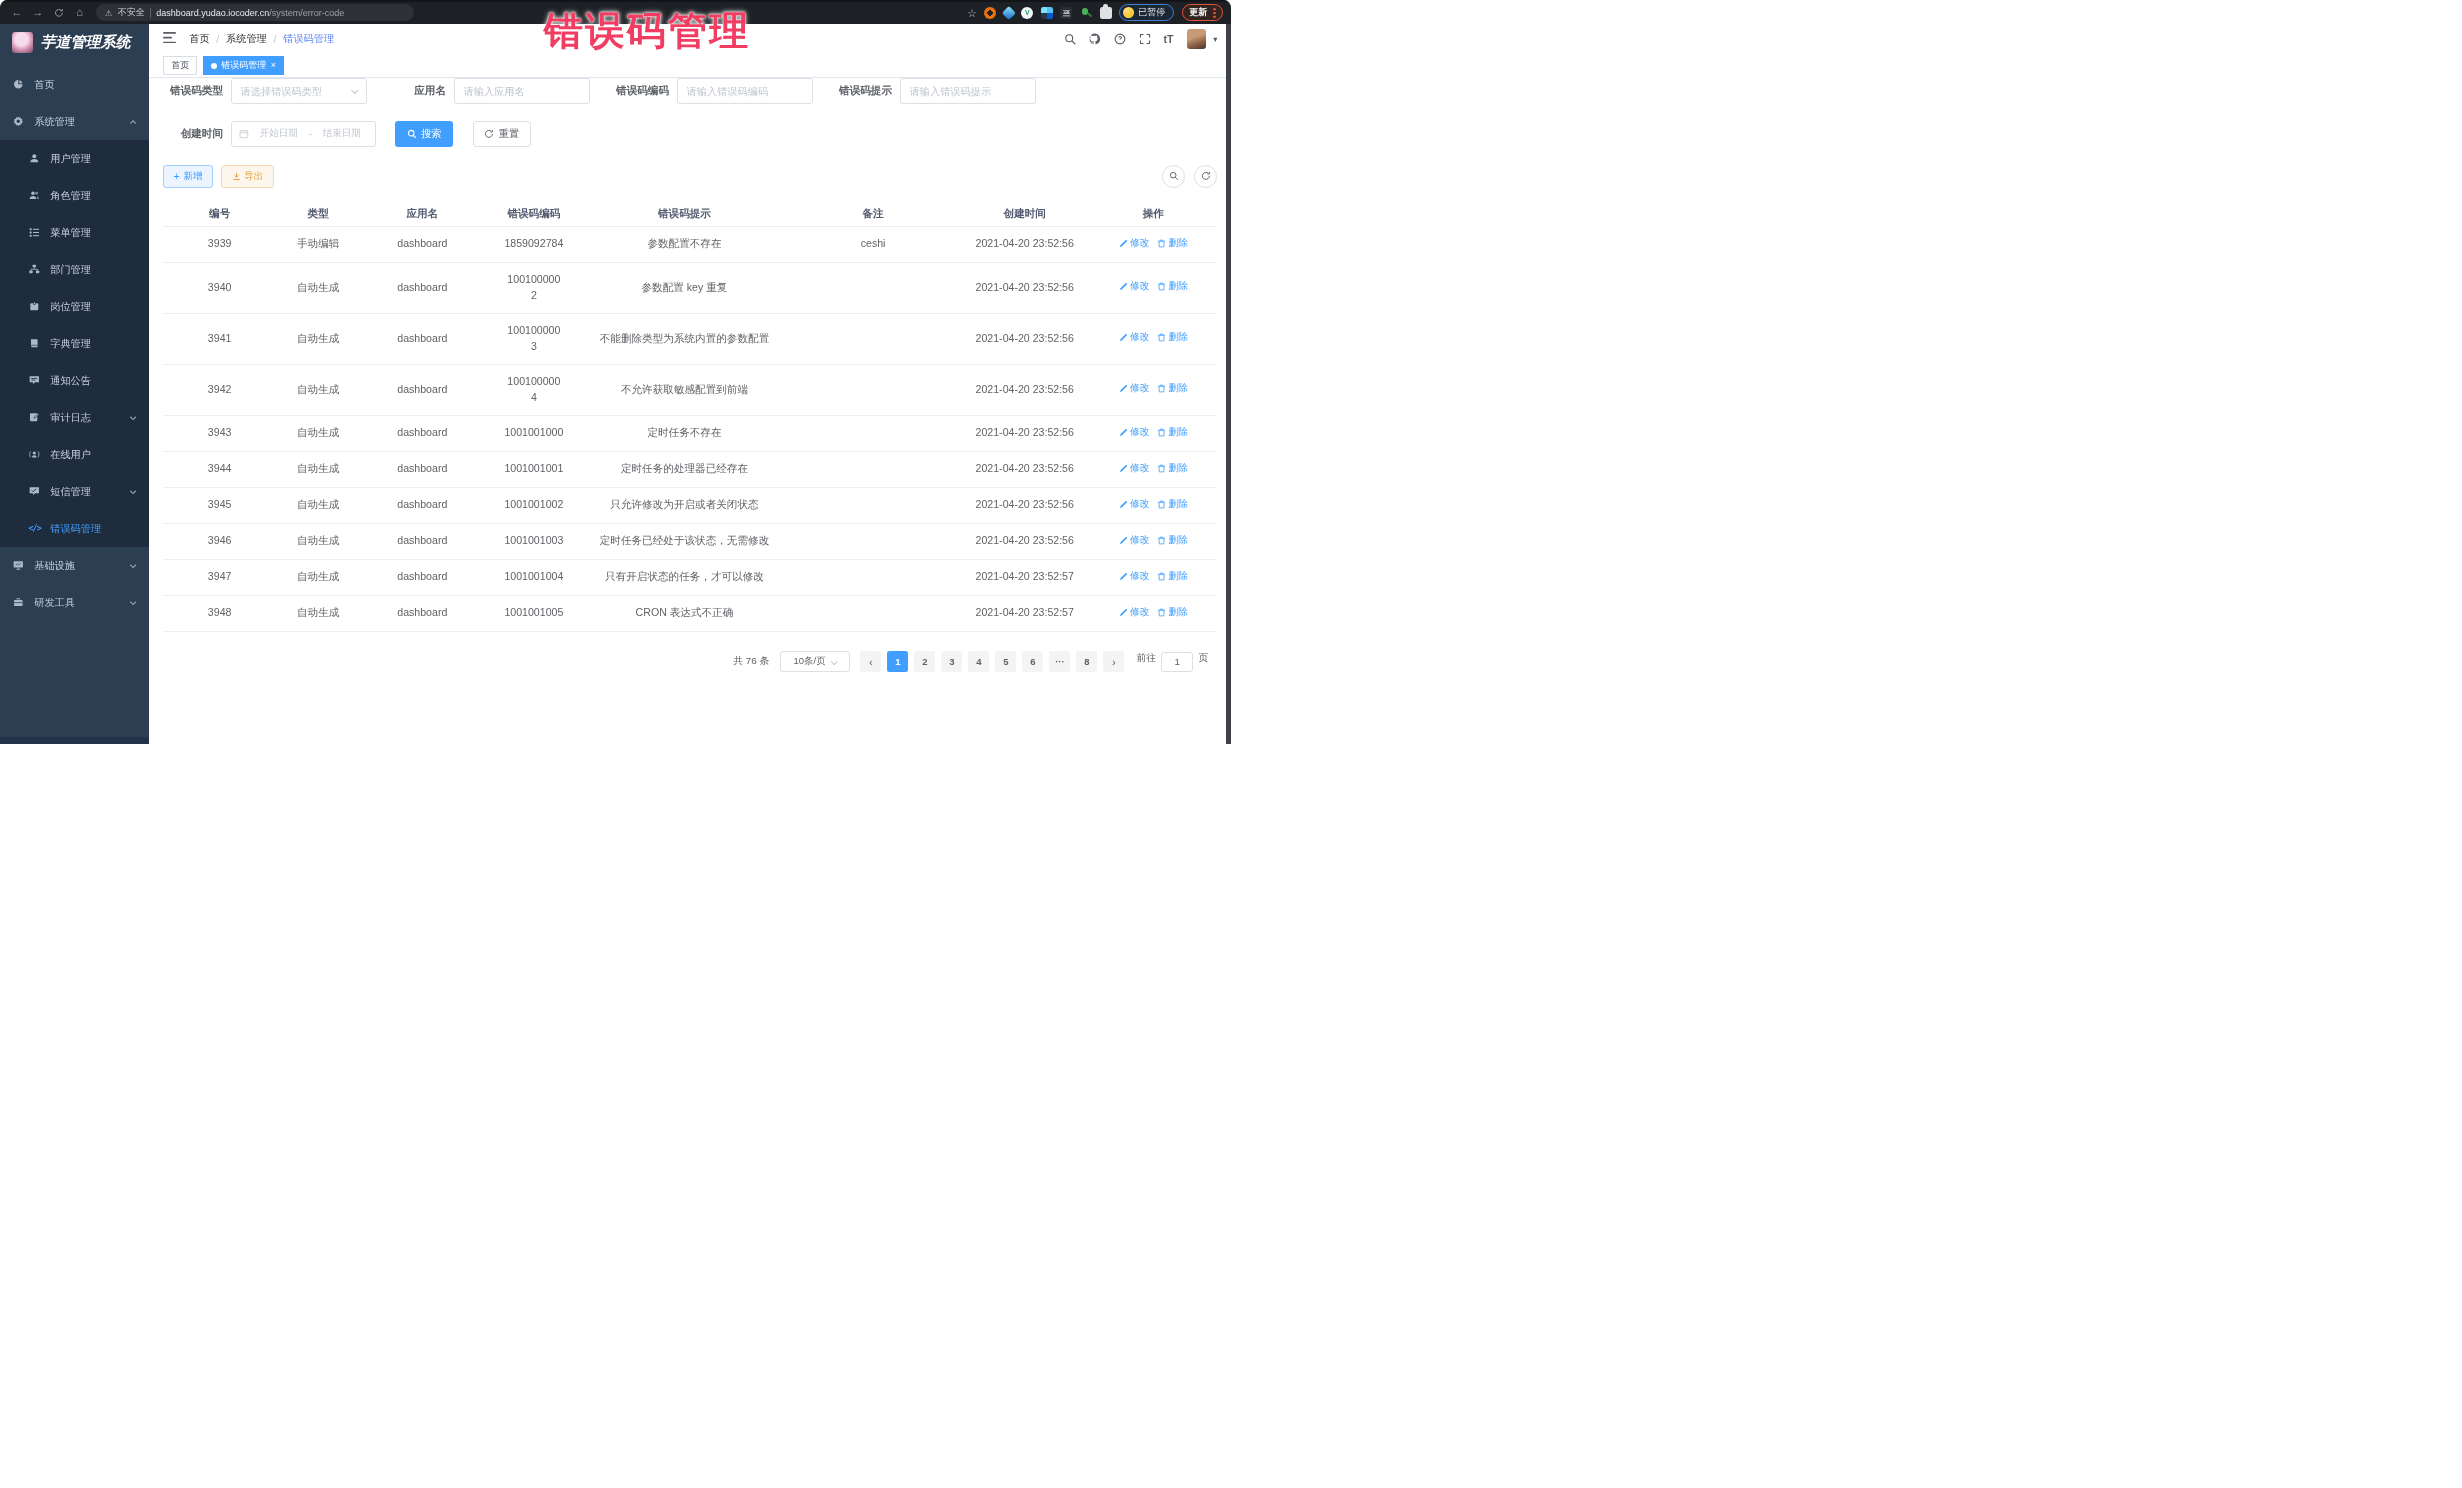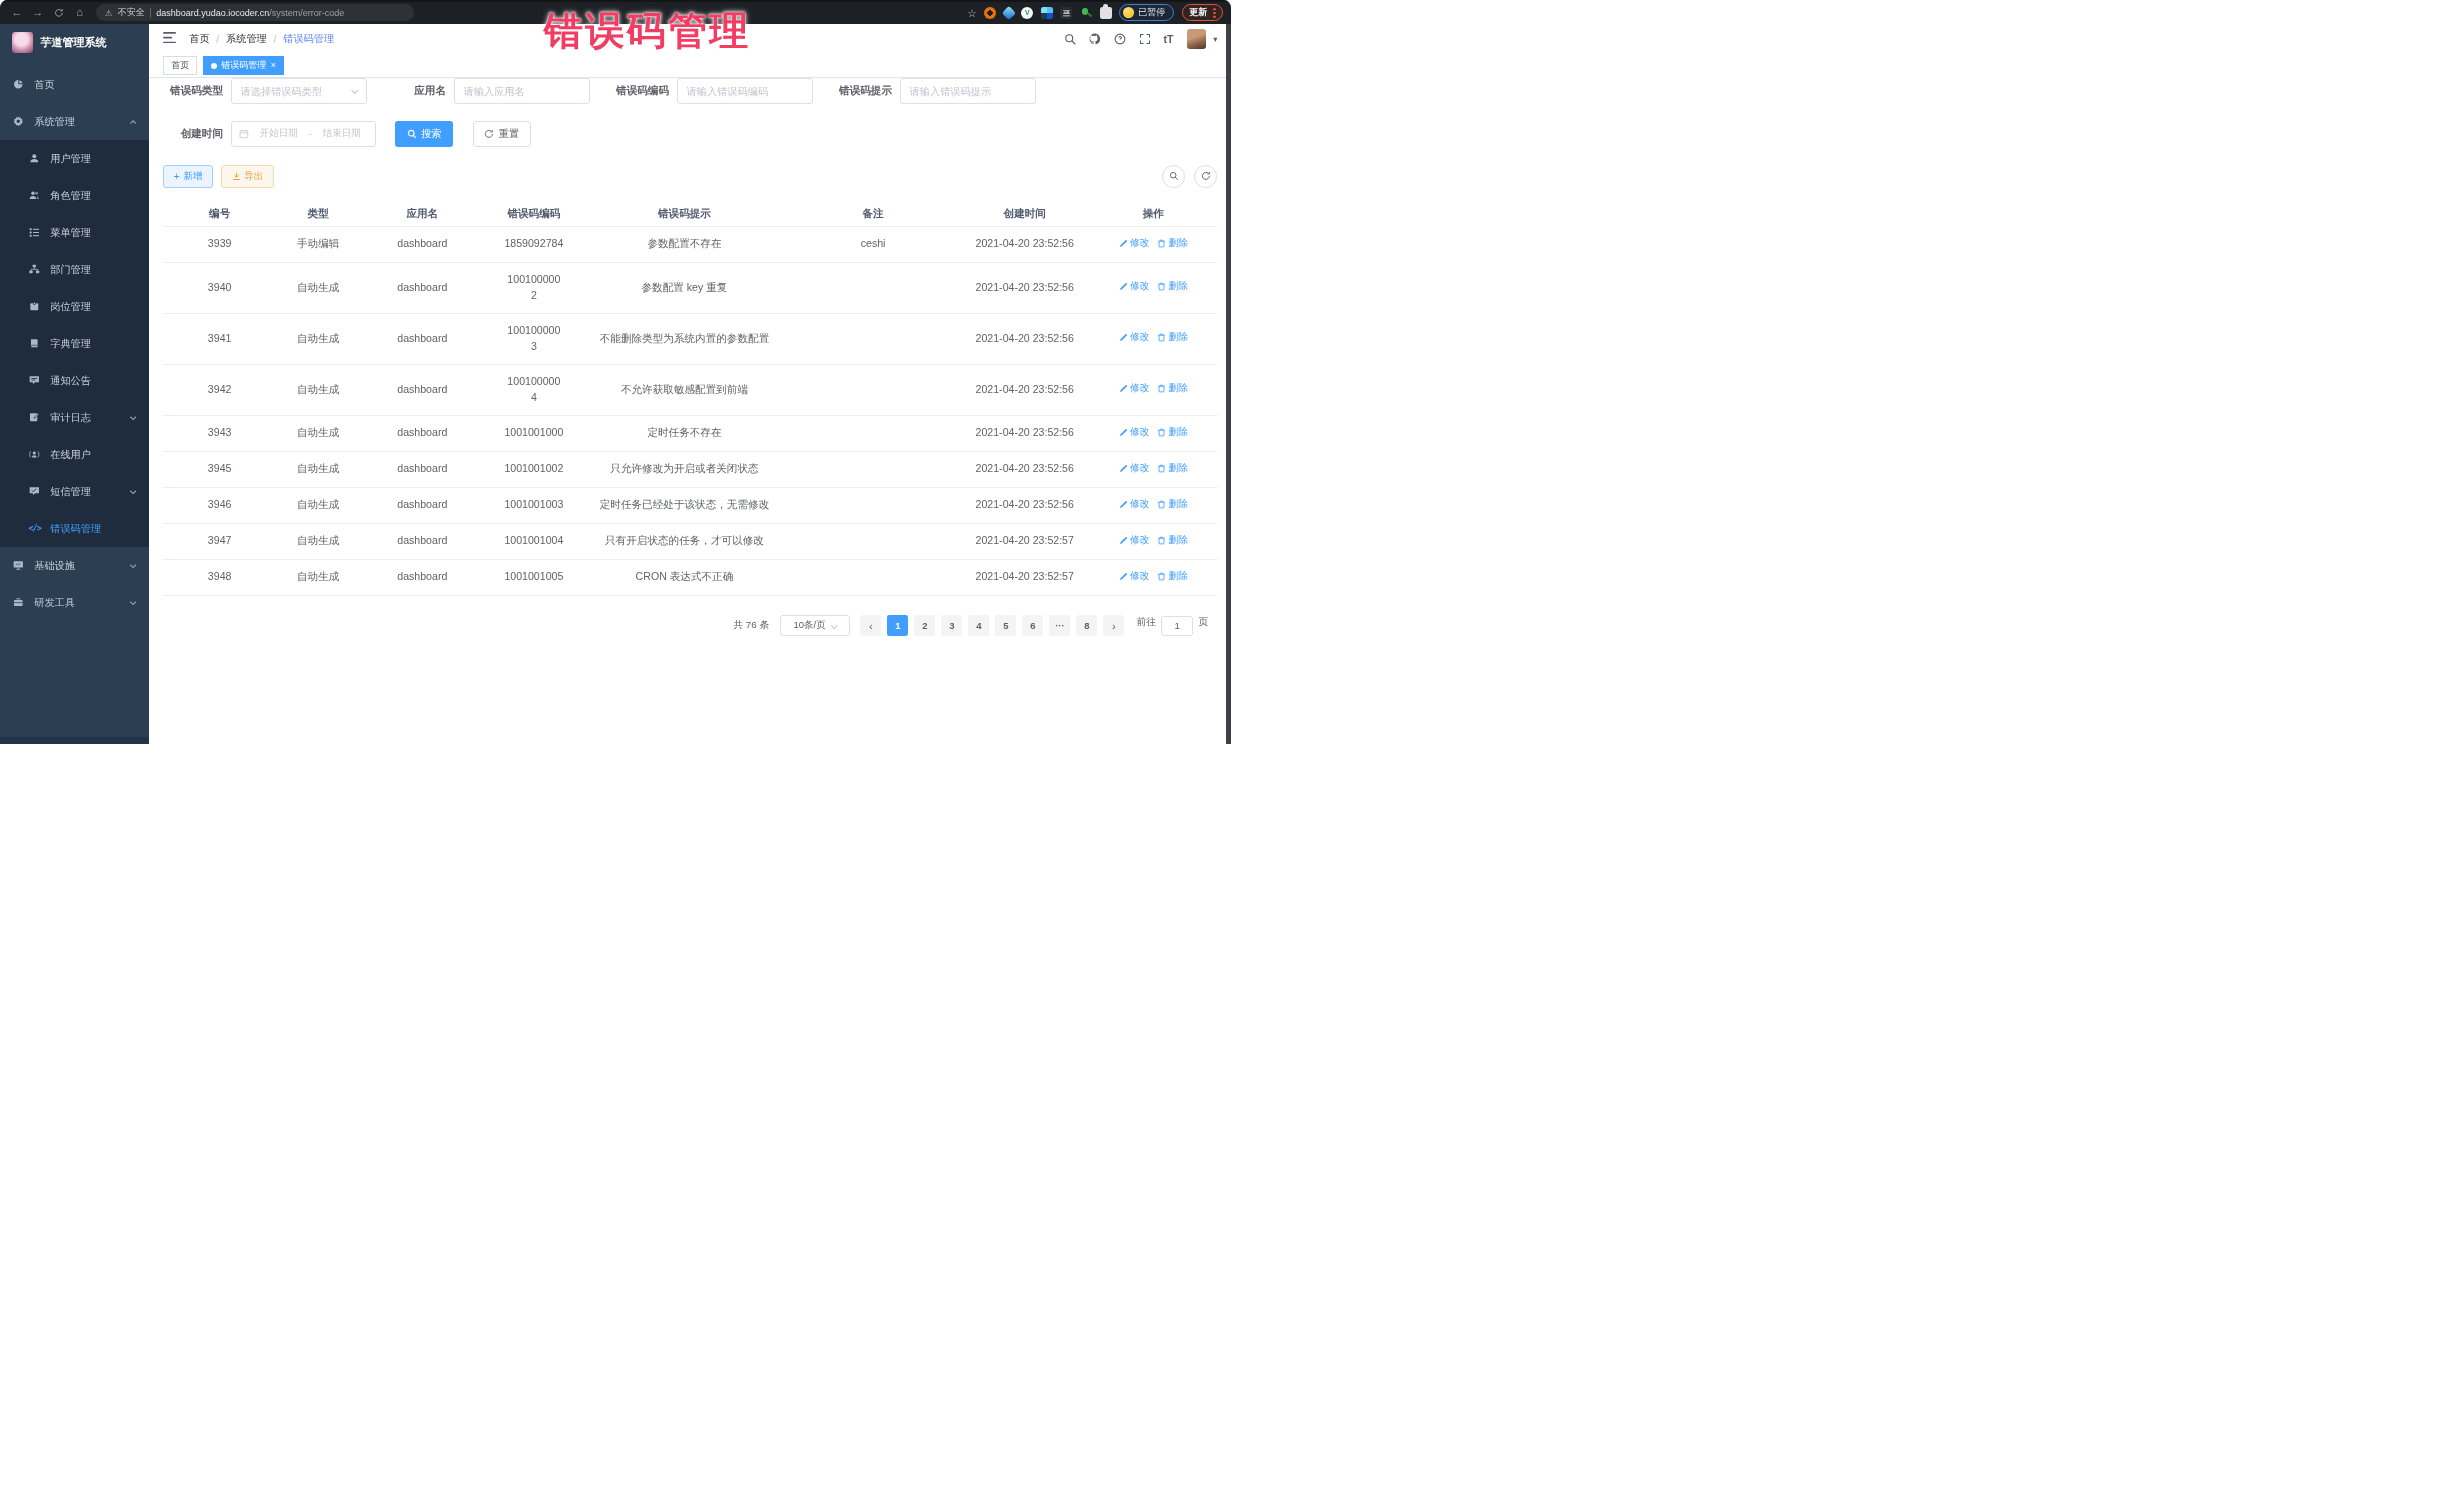--- a/index.html
+++ b/index.html
@@ -49,21 +49,21 @@
   
   .overlay-title{position:absolute;left:544px;top:10.6px;z-index:100;font-size:39px;font-weight:bold;
                  color:#f23d63;letter-spacing:2.3px;pointer-events:none;line-height:1;
                  text-shadow:0 0 1.5px #fff,0 0 3.8px rgba(255,255,255,.95),0 0 6.8px rgba(255,255,255,.7);}
 
   
   .sidebar{position:absolute;left:0;top:23.5px;bottom:0;width:149px;background:#2b3e52;color:#c6d0dc;z-index:2;}
   .logo-row{height:38px;display:flex;align-items:center;padding-left:12px;gap:7.6px;}
   .logo-img{width:21px;height:21px;border-radius:3px;
             background:radial-gradient(circle at 45% 35%,#f6dcea 0 35%,#d492b4 60%,#6e4258 100%);}
-  .app-title{color:#fff;font-size:11px;font-weight:bold;}
+  .app-title{color:#fff;font-size:15px;font-weight:bold;font-style:italic;}
   .menu{margin-top:4.5px;}
   .s-item{height:37px;display:flex;align-items:center;padding-left:13px;cursor:pointer;font-size:10.2px;}
   .s-item .s-ico{width:11.4px;height:11.4px;display:inline-flex;align-items:center;justify-content:center;
                  color:#aab8c7;flex:0 0 auto;}
   .s-ico svg{width:10.6px;height:10.6px;fill:currentColor;}
   .s-label{margin-left:9.8px;}
   .submenu{background:#1f2c3d;}
   .submenu .s-item{padding-left:29px;}
   .s-item.active{color:#409eff;}
   .s-item.active .s-ico{color:#409eff;}
@@ -637,20 +637,40 @@
                 </svg>
                 <span>修改</span>
               </a><a class="lnk del">
                 <svg viewBox="0 0 12 12">
                   <path d="M1.5 3h9M4 3V1.6h4V3M2.5 3l.5 7.5h6L9.5 3"></path>
                 </svg>
                 <span>删除</span>
               </a></td>
         </tr>
         <tr class="r48">
+          <td>3944</td>
+          <td>自动生成</td>
+          <td>dashboard</td>
+          <td>1001001001</td>
+          <td>定时任务的处理器已经存在</td>
+          <td></td>
+          <td>2021-04-20 23:52:56</td>
+          <td><a class="lnk edit">
+                <svg viewBox="0 0 12 12">
+                  <path d="M11 2.6L9.4 1 2 8.4 1.5 10.5l2.1-.5z"></path>
+                </svg>
+                <span>修改</span>
+              </a><a class="lnk del">
+                <svg viewBox="0 0 12 12">
+                  <path d="M1.5 3h9M4 3V1.6h4V3M2.5 3l.5 7.5h6L9.5 3"></path>
+                </svg>
+                <span>删除</span>
+              </a></td>
+        </tr>
+        <tr class="r48">
           <td>3945</td>
           <td>自动生成</td>
           <td>dashboard</td>
           <td>1001001002</td>
           <td>只允许修改为开启或者关闭状态</td>
           <td></td>
           <td>2021-04-20 23:52:56</td>
           <td><a class="lnk edit">
                 <svg viewBox="0 0 12 12">
                   <path d="M11 2.6L9.4 1 2 8.4 1.5 10.5l2.1-.5z"></path>

